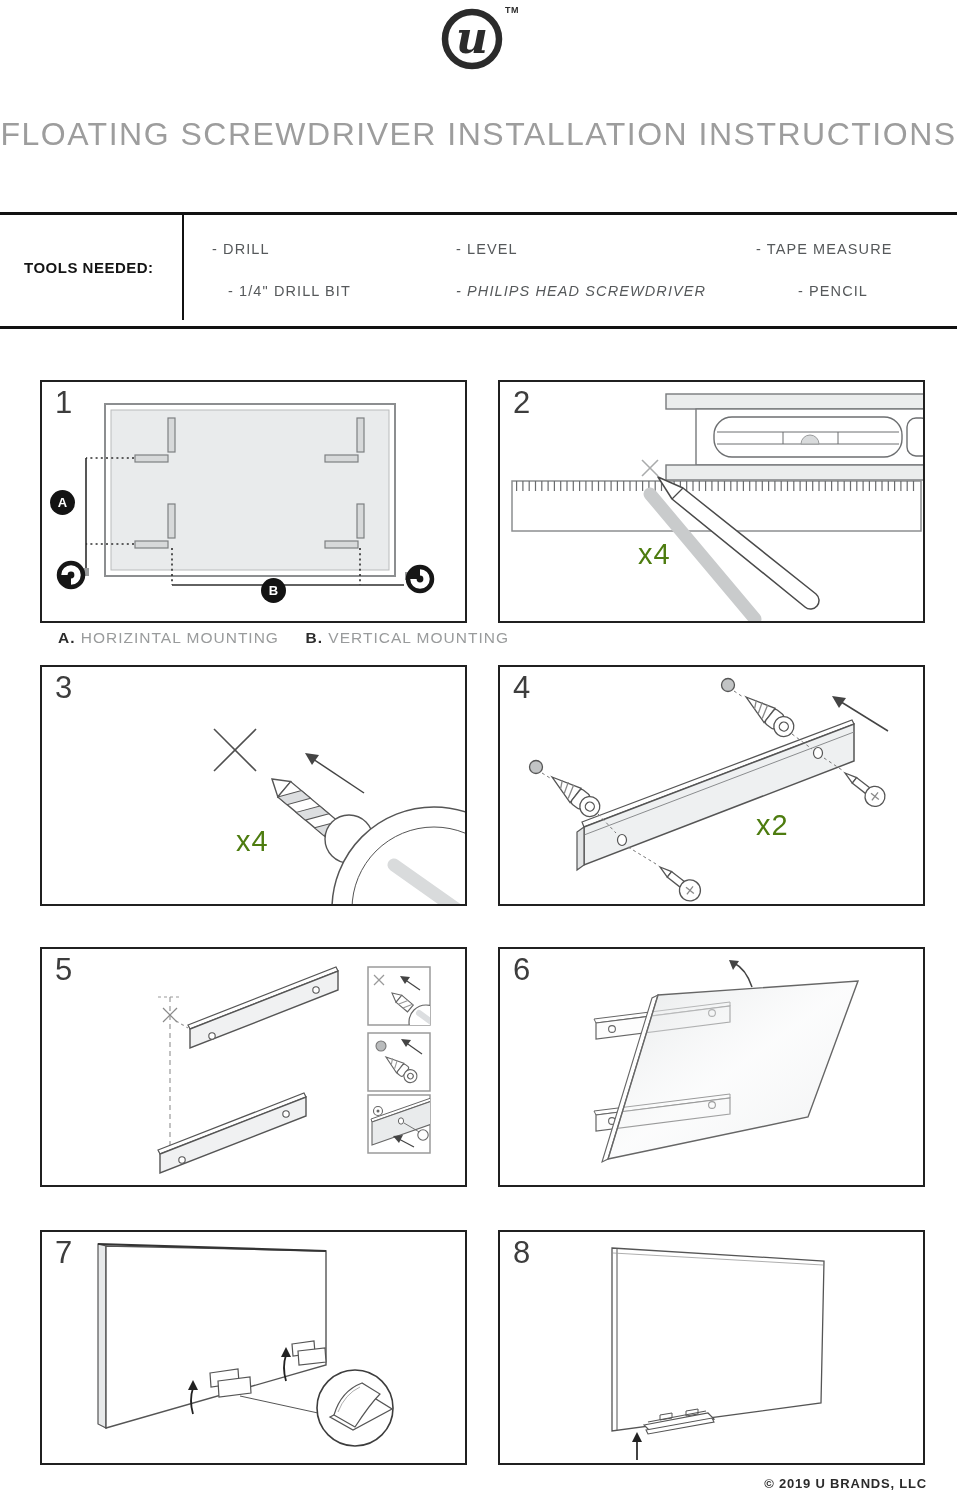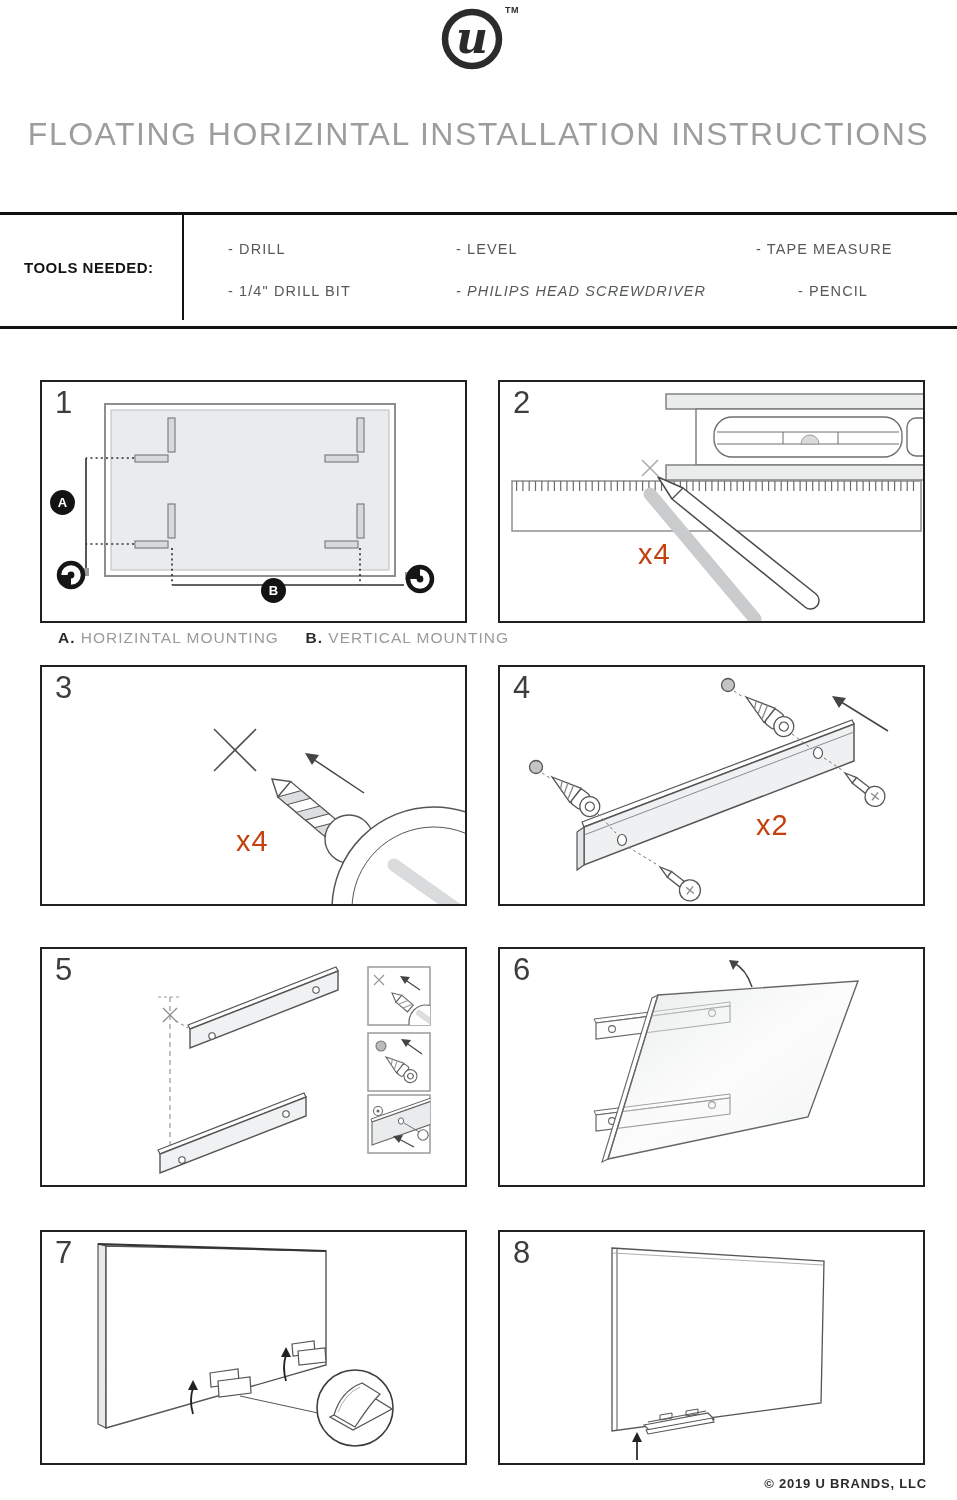--- a/index.html
+++ b/index.html
@@ -18,21 +18,21 @@
   #tools{left:0;top:212px;width:957px;height:111px;border-top:3px solid #111;
          border-bottom:3px solid #111;background:#fff;}
   #tools-divider{left:182px;top:0;width:2px;height:105px;background:#111;}
   #tools-label{left:24px;top:44px;font-size:15px;font-weight:700;letter-spacing:.5px;color:#141414;}
   .tool-item{font-size:14.5px;letter-spacing:1.1px;color:#56595b;white-space:nowrap;}
 
   
   .panel{position:absolute;background:#fff;border:2px solid #202020;box-sizing:border-box;}
   .panel svg{position:absolute;left:0;top:0;width:100%;height:100%;}
   .stepnum{position:absolute;top:3px;left:13px;font-size:31px;font-weight:300;color:#3d3d3d;}
-  .mult{position:absolute;font-size:29px;font-weight:400;color:#c2410c;letter-spacing:1px;}
+  .mult{position:absolute;font-size:29px;font-weight:400;color:#4d7c0f;letter-spacing:1px;}
   .badge{position:absolute;width:25px;height:25px;border-radius:50%;background:#131313;color:#fff;
          font-size:13px;font-weight:700;display:flex;align-items:center;justify-content:center;}
 
   
   #caption{left:58px;top:629px;font-size:15.5px;letter-spacing:1px;white-space:nowrap;text-align:center;}
   #caption .lab{color:#2b2b2b;font-weight:700;}
   #caption .txt{color:#999b9c;font-weight:400;}
   #caption .gap{display:inline-block;width:16px;}
 
   #footer{right:30px;top:1476px;font-size:13px;font-weight:600;letter-spacing:.8px;color:#2b2b2b;}
@@ -43,26 +43,26 @@
 <div id="page">
 
   <div class="abs" id="logo-wrap">
     <svg viewBox="0 0 175 70">
       <circle cx="81" cy="37" r="27" fill="none" stroke="#2b2b2b" stroke-width="6.5"></circle>
       <text x="81" y="51" text-anchor="middle" font-family="DejaVu Serif, serif" font-style="italic" font-weight="bold" font-size="44" fill="#2b2b2b">u</text>
       <text x="114" y="11" font-size="9" font-weight="700" letter-spacing="0.5" fill="#2b2b2b">TM</text>
     </svg>
   </div>
 
-  <div class="abs" id="title">FLOATING HORIZINTAL INSTALLATION INSTRUCTIONS</div>
+  <div class="abs" id="title">FLOATING SCREWDRIVER INSTALLATION INSTRUCTIONS</div>
 
   <div class="abs" id="tools">
     <div class="abs" id="tools-divider"></div>
     <div class="abs" id="tools-label">TOOLS NEEDED:</div>
-    <div class="abs tool-item" style="left:228px;top:26px;">- DRILL</div>
+    <div class="abs tool-item" style="left:212px;top:26px;">- DRILL</div>
     <div class="abs tool-item" style="left:228px;top:68px;">- 1/4" DRILL BIT</div>
     <div class="abs tool-item" style="left:456px;top:26px;">- LEVEL</div>
     <div class="abs tool-item" style="left:456px;top:68px;font-style:italic;">- PHILIPS HEAD SCREWDRIVER</div>
     <div class="abs tool-item" style="left:756px;top:26px;">- TAPE MEASURE</div>
     <div class="abs tool-item" style="left:798px;top:68px;">- PENCIL</div>
   </div>
 
   <div class="panel" style="left:40px;top:380px;width:427px;height:243px;">
     <svg viewBox="0 0 423 239" preserveAspectRatio="none">
       <rect x="63" y="22" width="290" height="172" fill="#ffffff" stroke="#8c8e90" stroke-width="2"></rect>

